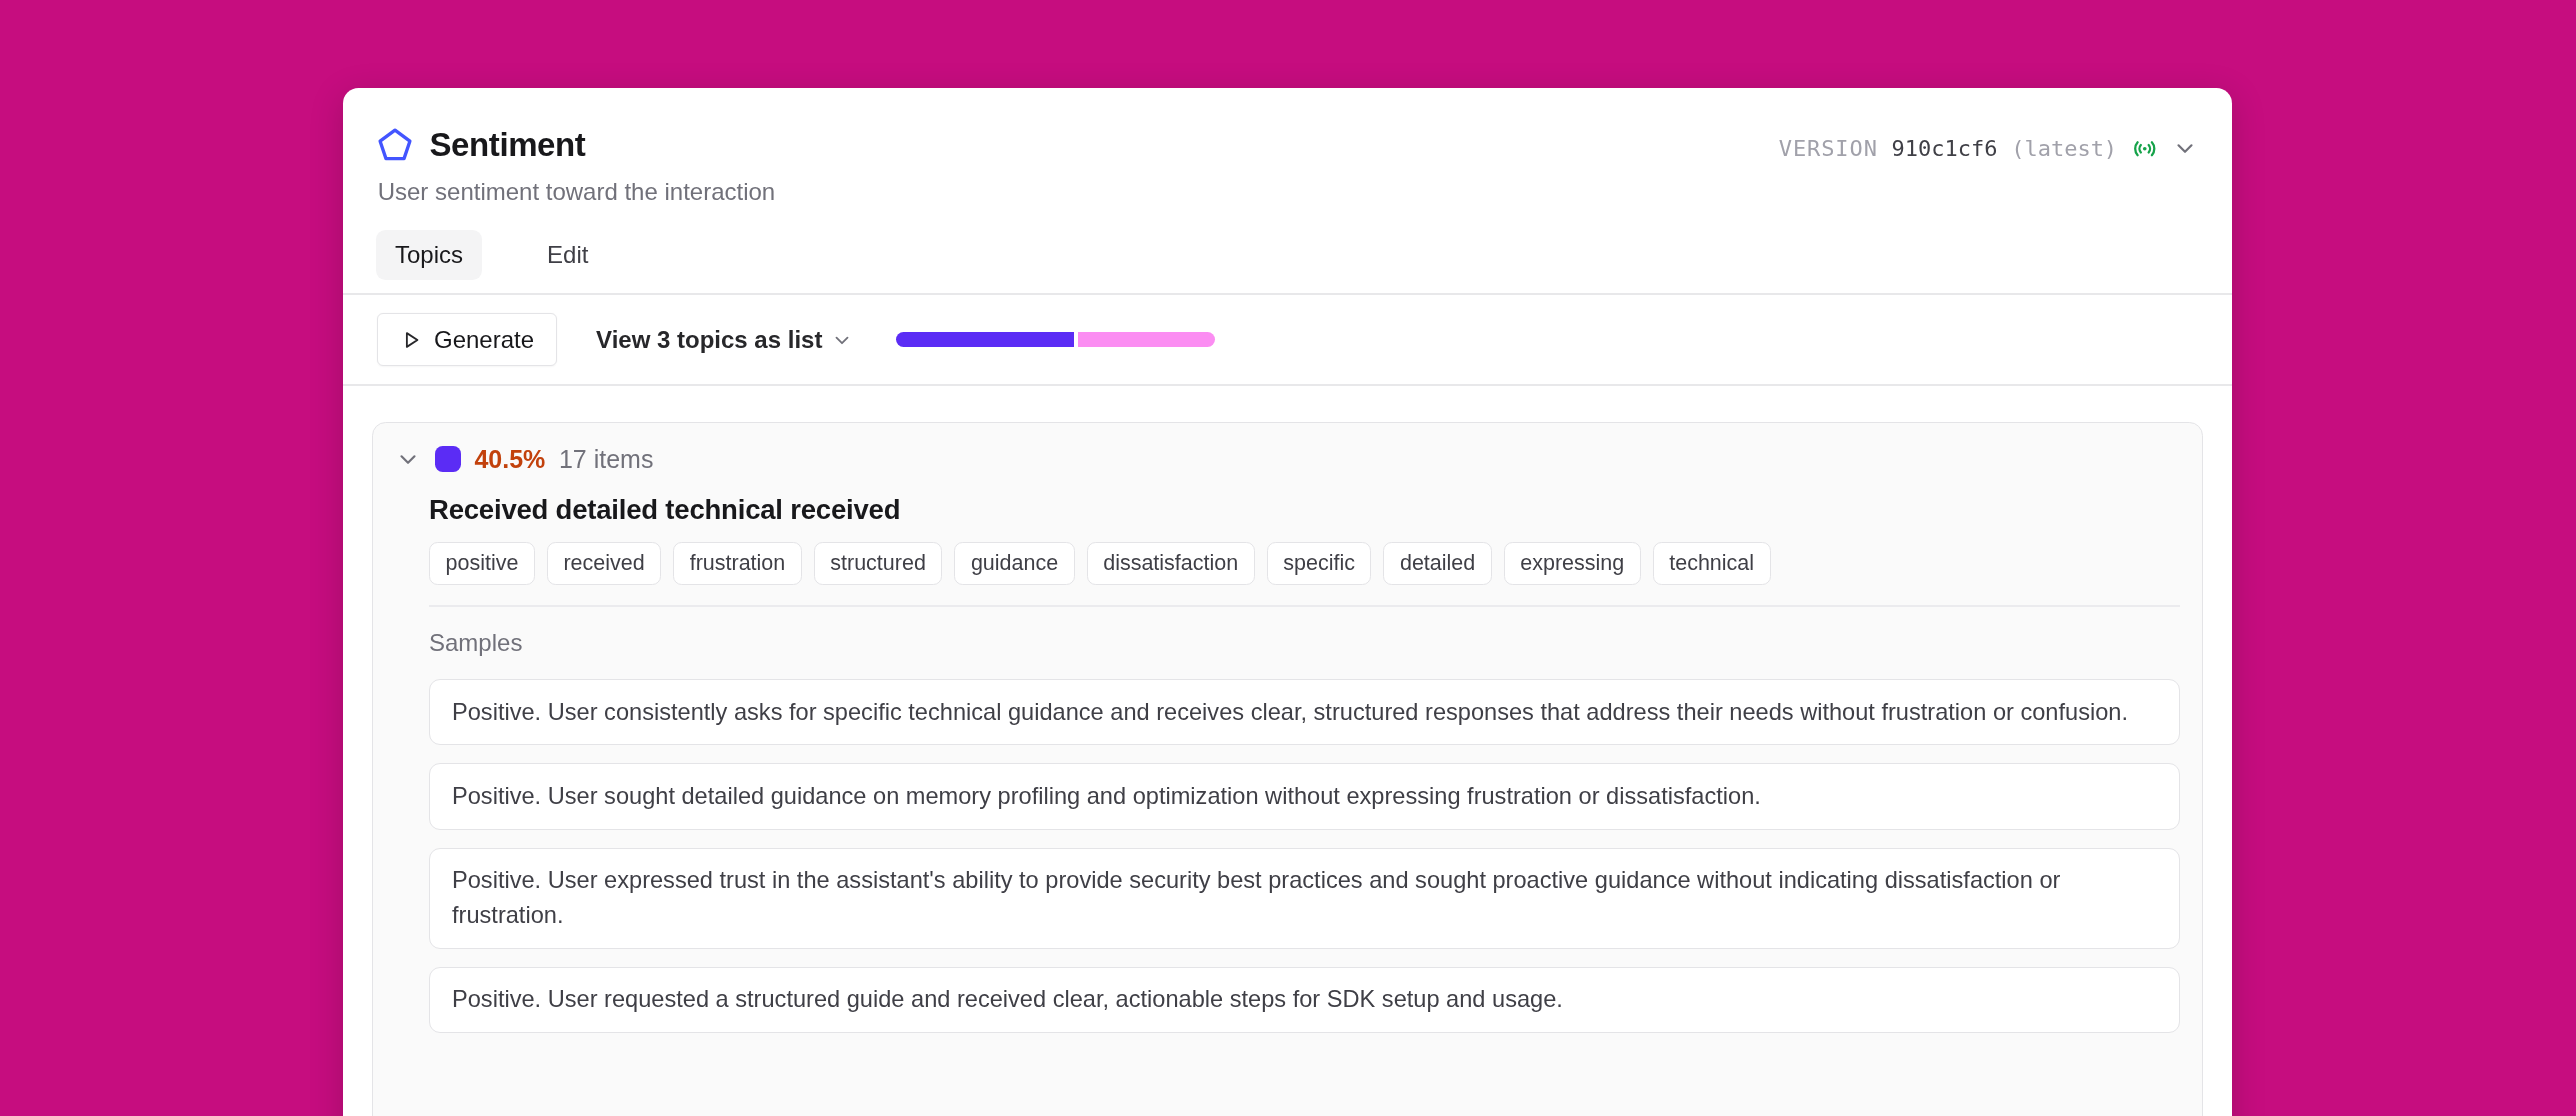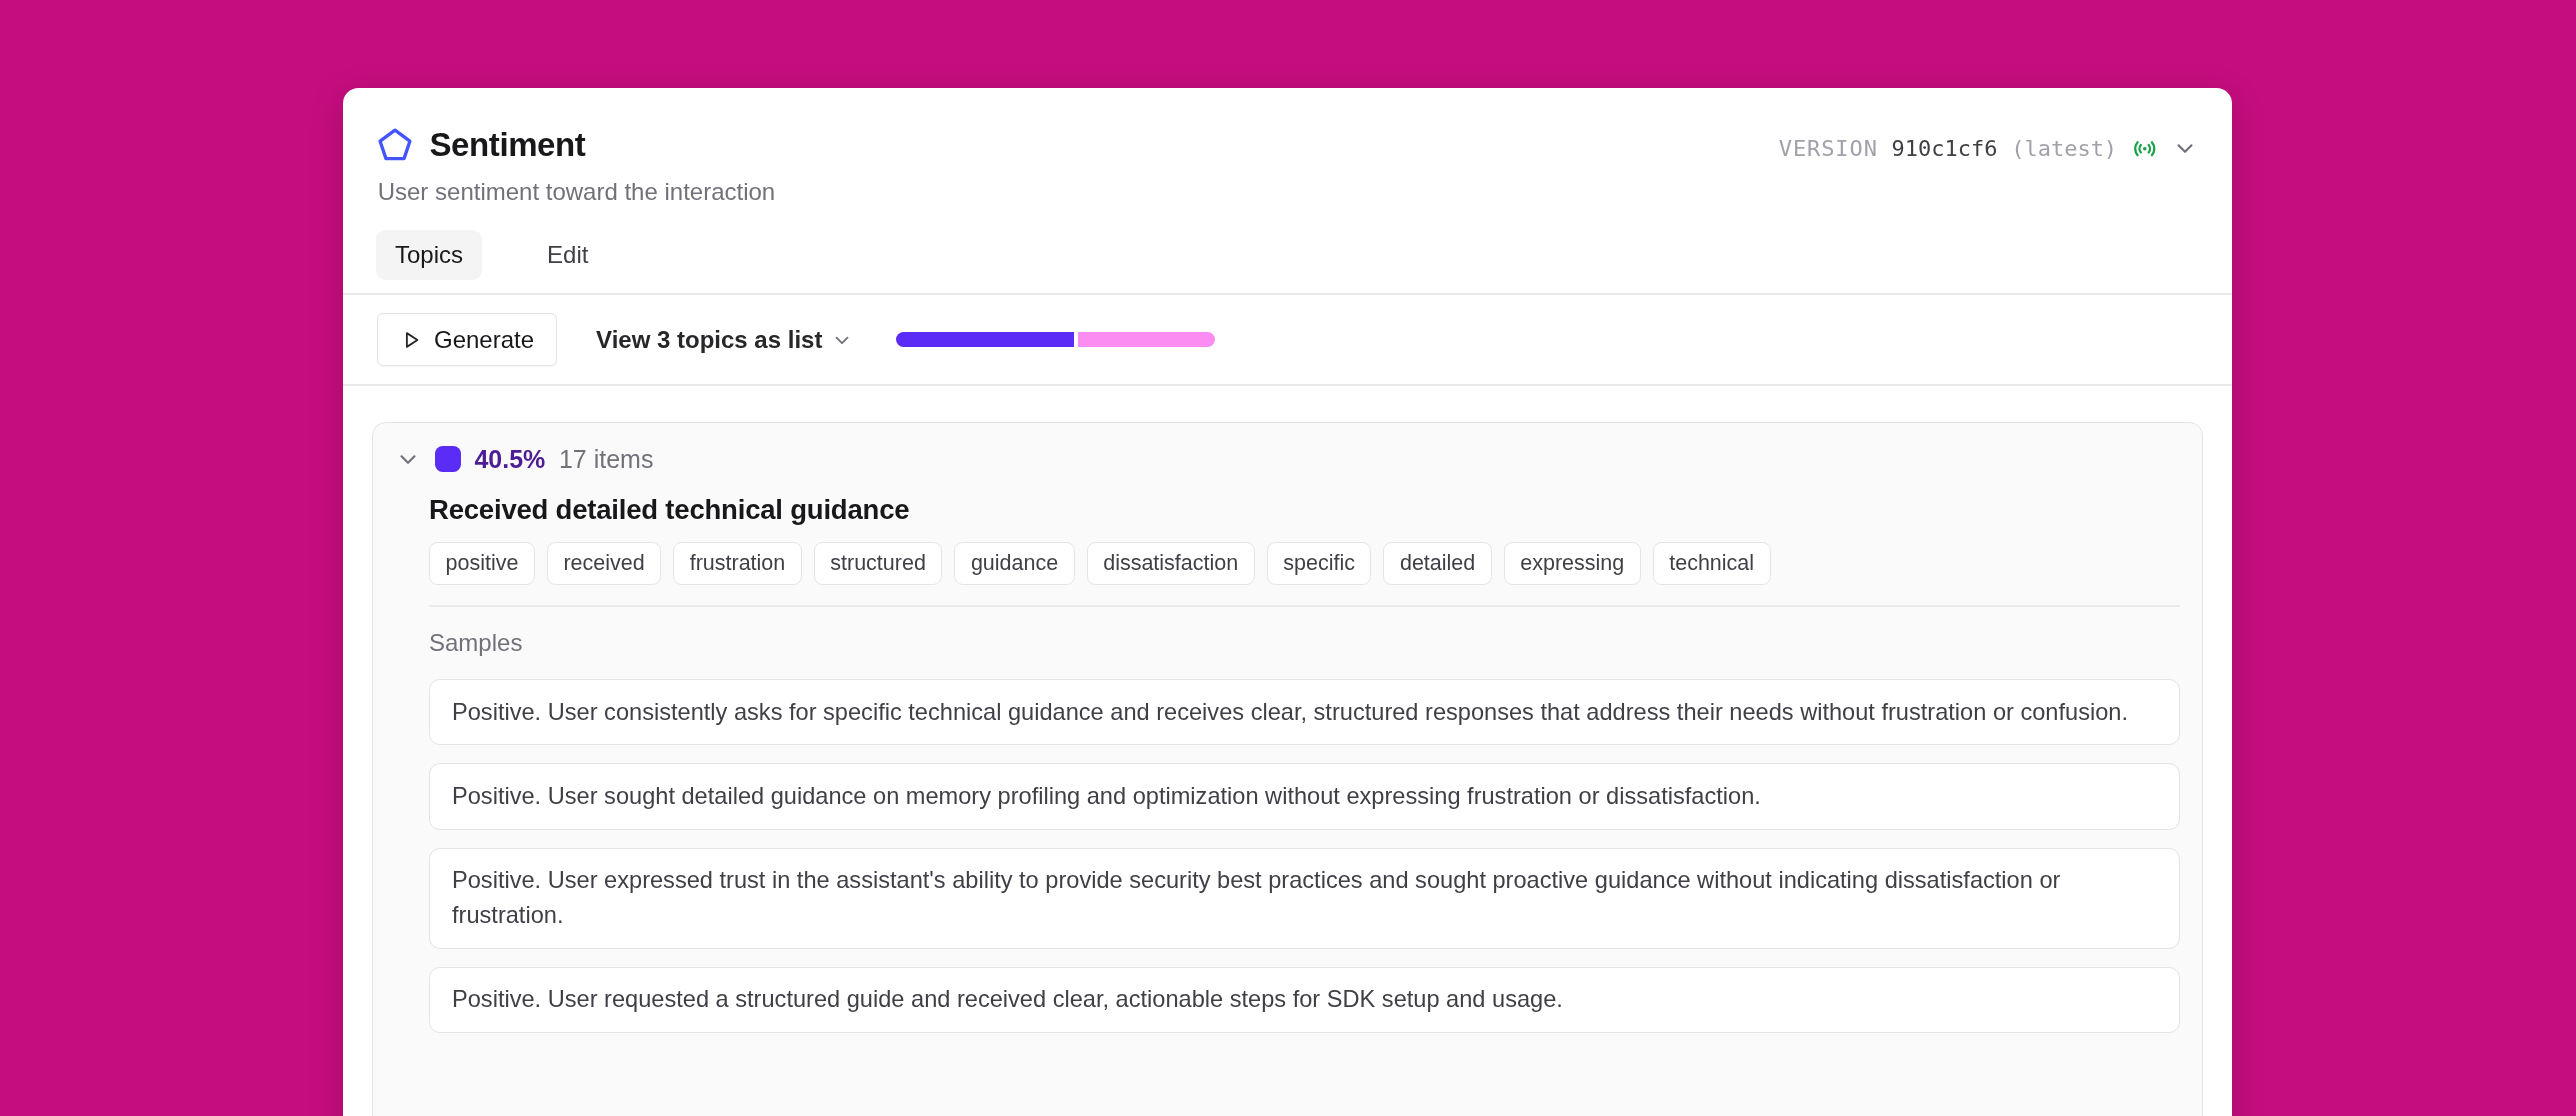--- a/index.html
+++ b/index.html
@@ -43,21 +43,21 @@
   .progress .seg{height:100%;}
   .progress .seg:first-child{border-radius:7.7px 0 0 7.7px;}
   .progress .seg:last-child{border-radius:0 7.7px 7.7px 0;}
   .divider2{height:1.7px;background:#e8e8ea;width:100%;}
   
   .content{padding:36px 29px 0 29px;}
   .topic-card{background:#fafafa;border:1.7px solid #e4e4e7;border-radius:13.7px;
     padding:22px 22px 34px 22px;min-height:773px;}
   .topic-head{display:flex;align-items:center;gap:13.7px;cursor:pointer;}
   .swatch{width:26px;height:26px;border-radius:7.7px;}
-  .pct{font-size:25px;font-weight:700;color:#4c1d95;}
+  .pct{font-size:25px;font-weight:700;color:#c2410c;}
   .items{font-size:25px;color:#71717a;}
   .topic-body{margin-left:34px;}
   .topic-title{margin:20.6px 0 0 0;font-size:27.5px;font-weight:700;color:#18181b;letter-spacing:-0.2px;}
   .tags{display:flex;flex-wrap:wrap;gap:12px;margin-top:15.5px;}
   .tag{height:41px;display:flex;align-items:center;padding:0 15.5px;background:#ffffff;
     border:1.7px solid #e4e4e7;border-radius:8.6px;font-size:21.5px;color:#3f3f46;}
   .thin-divider{height:1.7px;background:#ebebee;margin-top:20.6px;}
   .samples-label{margin-top:22px;font-size:24px;color:#71717a;}
   .samples{display:flex;flex-direction:column;gap:18px;margin-top:22px;}
   .sample{background:#ffffff;border:1.7px solid #e4e4e7;border-radius:11px;
@@ -139,21 +139,21 @@
         <span class="icon-wrap">
           <svg width="26" height="26" viewBox="0 0 24 24" fill="none" stroke="#71717a" stroke-width="2" stroke-linecap="round" stroke-linejoin="round">
             <polyline points="6 9.5 12 15.5 18 9.5"></polyline>
           </svg>
         </span>
         <span class="swatch" id="swatch" style="background: rgb(91, 44, 245);"></span>
         <span class="pct">40.5%</span>
         <span class="items">17 items</span>
       </div>
       <div class="topic-body">
-        <h2 class="topic-title">Received detailed technical guidance</h2>
+        <h2 class="topic-title">Received detailed technical received</h2>
         <div class="tags" id="tags">
             <div class="tag">positive</div>
             <div class="tag">received</div>
             <div class="tag">frustration</div>
             <div class="tag">structured</div>
             <div class="tag">guidance</div>
             <div class="tag">dissatisfaction</div>
             <div class="tag">specific</div>
             <div class="tag">detailed</div>
             <div class="tag">expressing</div>

